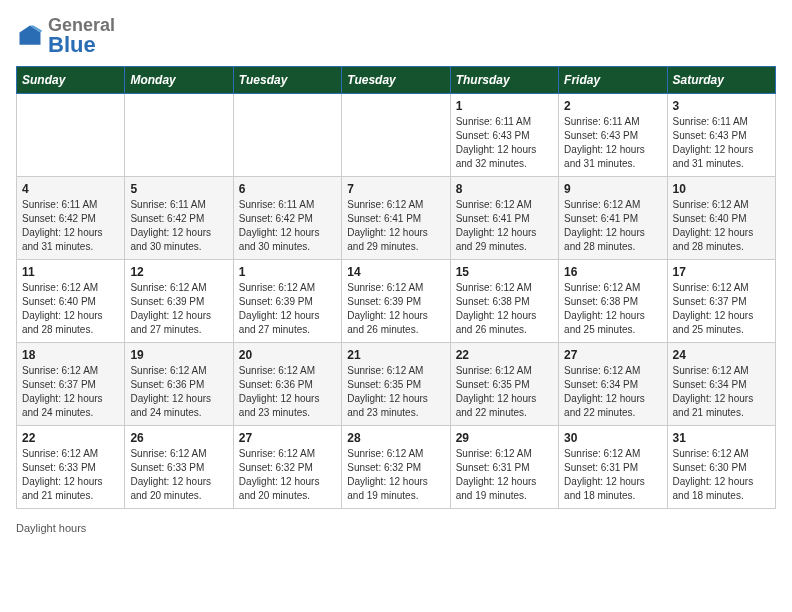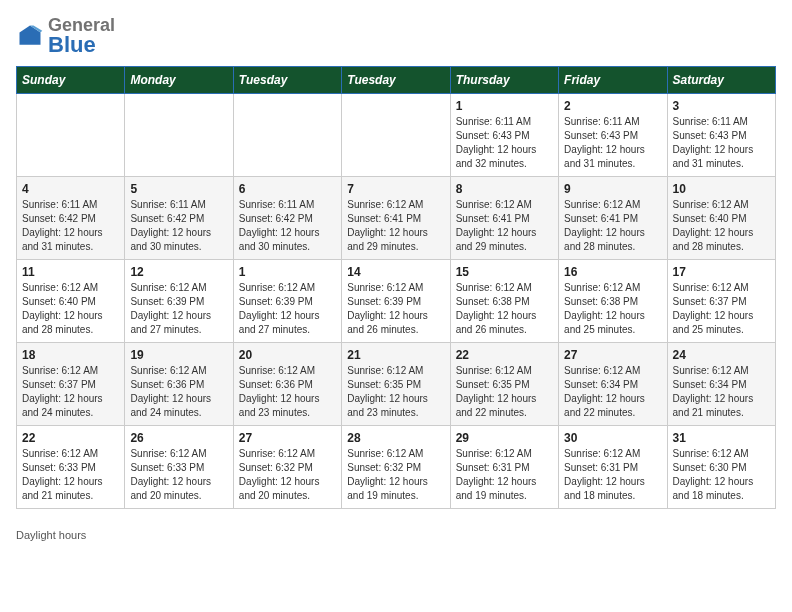--- a/index.html
+++ b/index.html
@@ -86,21 +86,21 @@
     }
     .day-info {
       color: #333;
       font-size: 10px;
       line-height: 1.4;
     }
     .empty-cell {
       background-color: #fff !important;
     }
     .footer {
-      margin-top: 20px;
+      margin-top: 13px;
       font-size: 11px;
       color: #555;
     }
   </style>
 </head>
 <body>
 
 <div class="header">
   <div class="logo">
     <svg class="logo-icon" viewBox="0 0 32 32" xmlns="http://www.w3.org/2000/svg">

